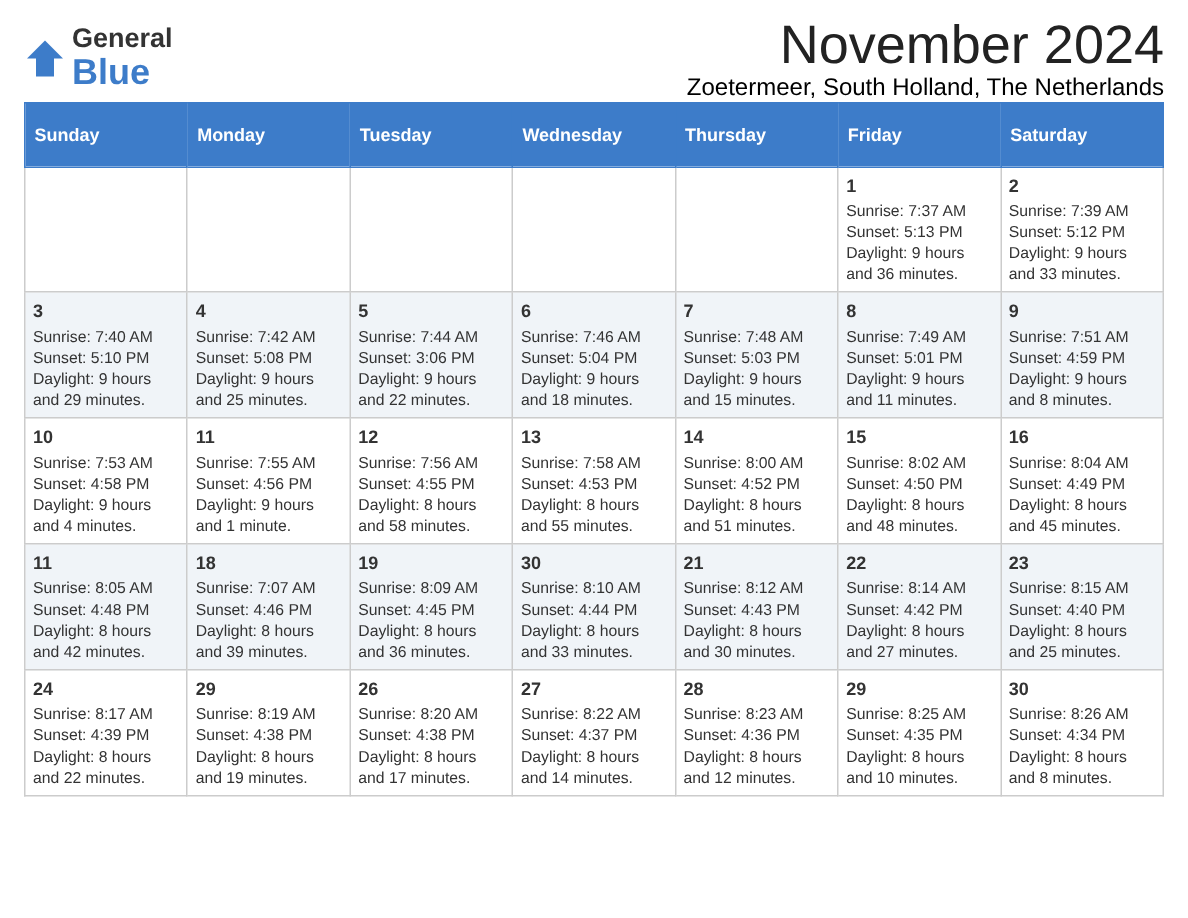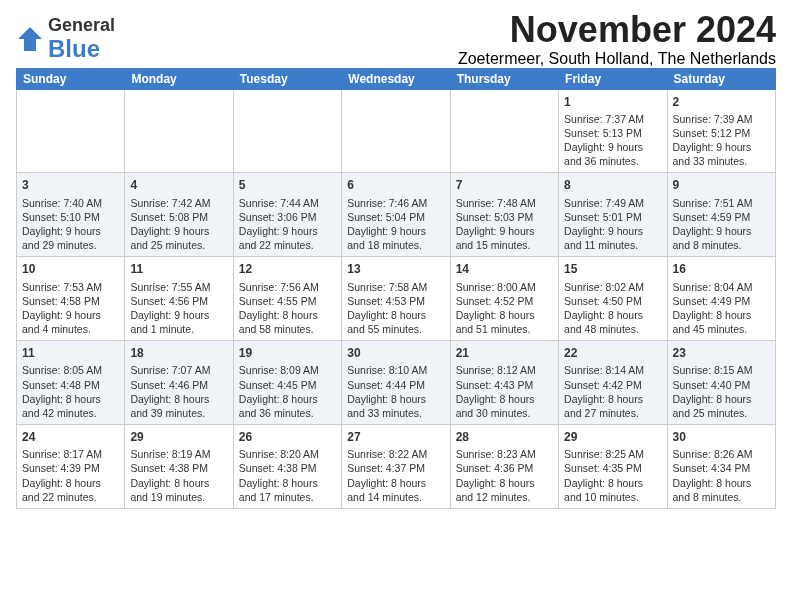--- a/index.html
+++ b/index.html
@@ -39,38 +39,38 @@
     .logo-icon {
       width: 28px;
       height: 28px;
       margin-right: 4px;
     }
     .title-area {
       text-align: right;
     }
     .month-title {
       font-size: 36px;
-      font-weight: bold;
+      font-weight: normal;
       color: #222;
       line-height: 1.1;
     }
     .location-title {
       font-size: 16px;
       color: #000000;
     }
     table {
       width: 100%;
       border-collapse: collapse;
       font-size: 10.5px;
     }
     thead tr th {
       background: #3d7cc9;
       color: #fff;
       text-align: left;
-      padding: 3px 6px;
+      padding: 14px 6px;
       font-size: 12px;
       font-weight: bold;
       border: 1px solid #3d7cc9;
     }
     tbody tr td {
       border: 1px solid #ccc;
       vertical-align: top;
       padding: 4px 5px;
       height: 78px;
       width: calc(100% / 7);

